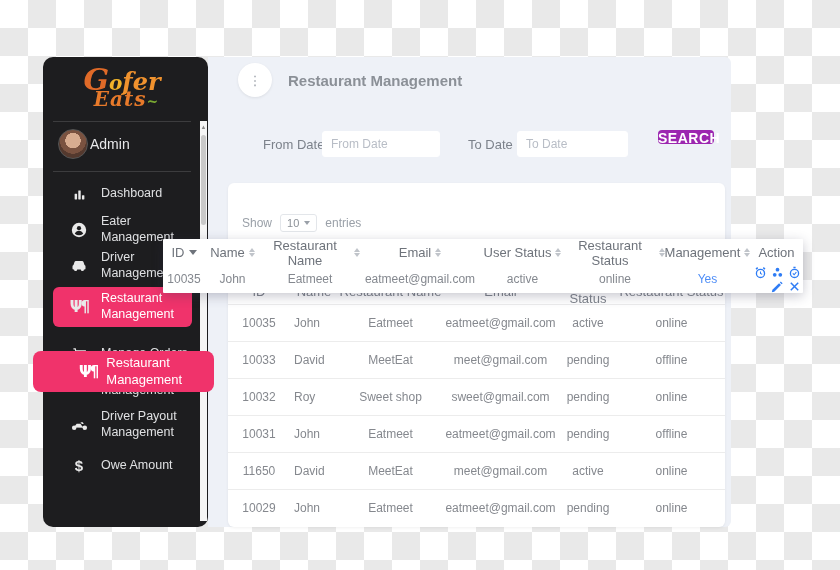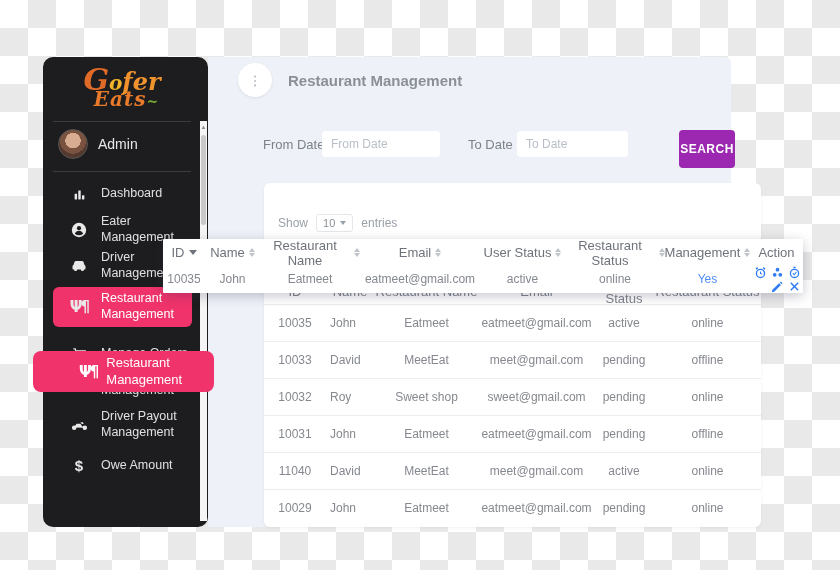--- a/index.html
+++ b/index.html
@@ -27,21 +27,21 @@
   .logo .l1 .g { color:#e06a28; font-size:30px; }
   .logo .l1 .chick { color:#f0b32a; font-size:20px; }
   .logo .l1 .rest { color:#f0922e; }
   .logo .l2 { font-size:20px; color:#e87a2a; margin-top:-6px; letter-spacing:1px;margin-left:9px; }
   .logo .swirl { color:#7aa832; font-size:14px; }
   .sb-divider { position:absolute; left:10px; width:138px; height:1px; background:#3c3c3e; }
   .admin-row { position:absolute; top:72px; left:0; width:158px; height:36px; cursor:pointer; }
   .avatar { position:absolute; left:15px; top:0; width:30px; height:30px; border-radius:50%;
     background:radial-gradient(circle at 50% 38%, #d8ac90 0 34%, #7a5240 35% 58%, #54392e 59% 100%);
     border:1px solid #555; }
-  .admin-name { position:absolute; left:55px; top:7px; color:#e8e8ea; font-size:14px; }
+  .admin-name { position:absolute; left:47px; top:7px; color:#e8e8ea; font-size:14px; }
   .sb-item { position:absolute; left:0; width:158px; display:flex; align-items:center;
     color:#dfe0e2; font-size:12.5px; cursor:pointer; line-height:1.25; }
   .sb-item .ic { width:20px; margin-left:26px; margin-right:12px; display:flex; justify-content:center; color:#e9e9e9; flex:none; }
   .sb-item .lbl { width:92px; }
   .sb-item.active {
     left:10px; width:139px; background:#f0336b; border-radius:6px; color:#fff;
   }
   .sb-item.active .ic { margin-left:16px; }
   .forkknife { font-family:"DejaVu Sans", sans-serif; font-weight:bold; font-size:15px; letter-spacing:-2px; }
   .dollar { font-size:15px; font-weight:bold; }
@@ -54,27 +54,27 @@
   .panel { position:absolute; left:208px; top:57px; width:523px; height:470px;
     background:#eef1f7; border-radius:0 6px 6px 0; z-index:1; }
   .kebab-btn { position:absolute; left:30px; top:6px; width:34px; height:34px; border-radius:50%;
     background:#fff; box-shadow:0 1px 3px rgba(0,0,0,.08); color:#9aa0a8; font-size:13px;
     display:flex; align-items:center; justify-content:center; cursor:pointer; }
   .page-title { position:absolute; left:80px; top:15px; color:#8b9097; font-size:15px; }
   .flabel { position:absolute; top:80px; color:#7c828b; font-size:13px; }
   .finput { position:absolute; top:74px; height:26px; background:#fff; border:1px solid #fff;
     border-radius:3px; font-size:12px; color:#666; padding:0 8px; outline:none; }
   .finput::placeholder { color:#b8bdc6; }
-  .search-btn { position:absolute; left:450px; top:73px; width:56px; height:38px; background:#9c27b0;
-    color:#fff; border:none; border-radius:4px; font-size:12px; font-weight:bold;
-    letter-spacing:.5px; cursor:pointer; font-family:"Liberation Sans", sans-serif;margin-left:21px; }
+  .search-btn { position:absolute; left:450px; top:73px; width:56px; height:14px; background:#9c27b0;
+    color:#fff; border:none; border-radius:4px; font-size:14px; font-weight:bold;
+    letter-spacing:.5px; cursor:pointer; font-family:"Liberation Sans", sans-serif; }
 
   
   .card { position:absolute; left:20px; top:126px; width:497px; height:344px; background:#fff;
-    border-radius:6px; box-shadow:0 1px 3px rgba(0,0,0,.06);margin-left:36px; }
+    border-radius:6px; box-shadow:0 1px 3px rgba(0,0,0,.06); }
   .show-row { position:absolute; left:14px; top:30px; height:20px; display:flex; align-items:center;
     color:#9aa0a8; font-size:12px; filter:blur(.4px); }
   .show-select { display:inline-flex; align-items:center; gap:5px; margin:0 8px; padding:2px 6px;
     border:1px solid #e3e6ea; border-radius:3px; color:#8b9097; cursor:pointer; background:#fff; font-size:11px; }
   .caret-down { width:0; height:0; border-left:3px solid transparent; border-right:3px solid transparent; border-top:4px solid #9aa0a8; }
   .thead-row { position:absolute; left:0; top:95px; width:497px; height:26px; display:flex;
     align-items:center; color:#7f848c; font-size:13px; }
   .tbody { position:absolute; left:0; top:121px; width:497px; }
   .trow { display:flex; align-items:center; height:37px; border-top:1px solid #ececec;
     color:#85888e; font-size:12px; }
@@ -266,21 +266,21 @@
         </div>
         <div class="trow">
           <span class="c0">10031</span>
             <span class="c1">John</span>
             <span class="c2">Eatmeet</span>
             <span class="c3">eatmeet@gmail.com</span>
             <span class="c4">pending</span>
             <span class="c5">offline</span>
         </div>
         <div class="trow">
-          <span class="c0">11040</span>
+          <span class="c0">11650</span>
             <span class="c1">David</span>
             <span class="c2">MeetEat</span>
             <span class="c3">meet@gmail.com</span>
             <span class="c4">active</span>
             <span class="c5">online</span>
         </div>
         <div class="trow">
           <span class="c0">10029</span>
             <span class="c1">John</span>
             <span class="c2">Eatmeet</span>

